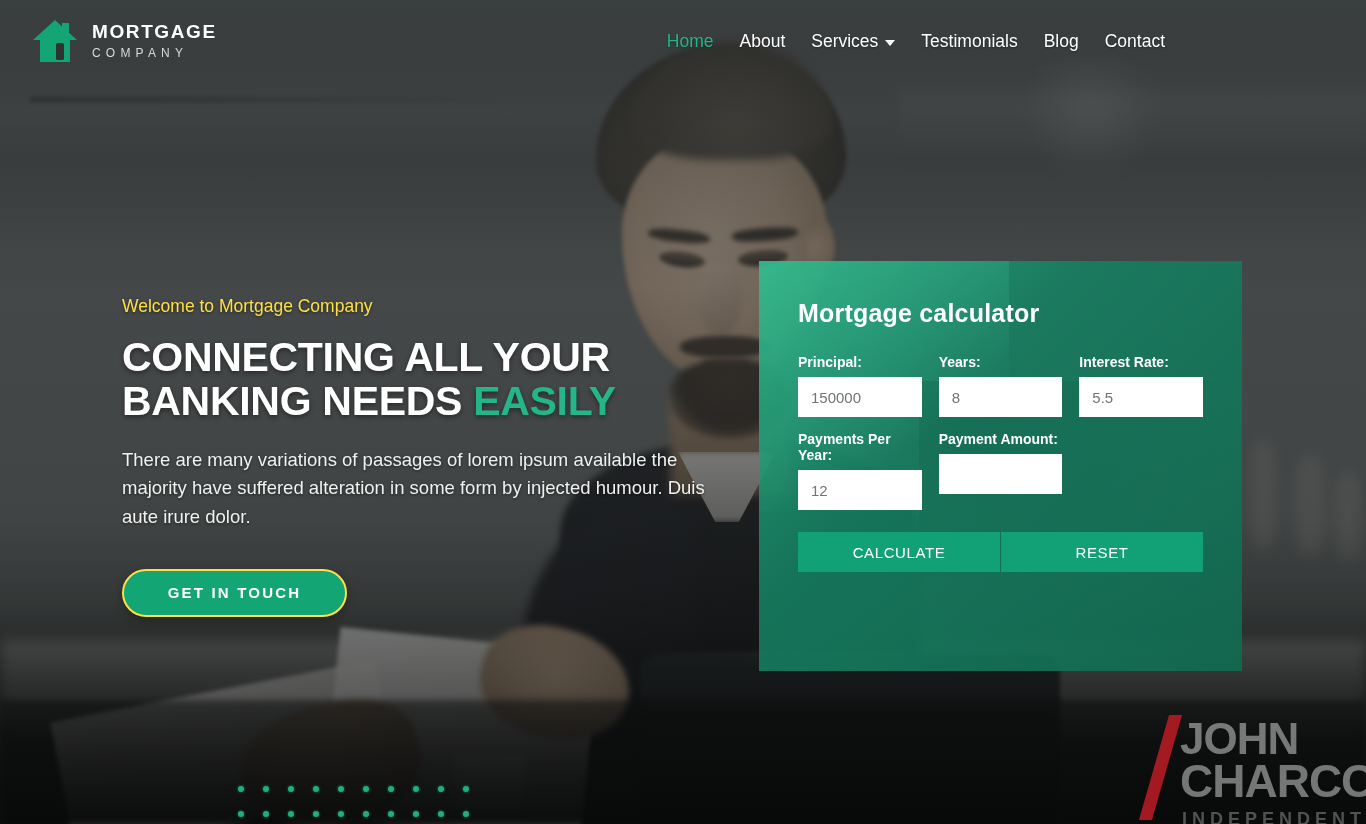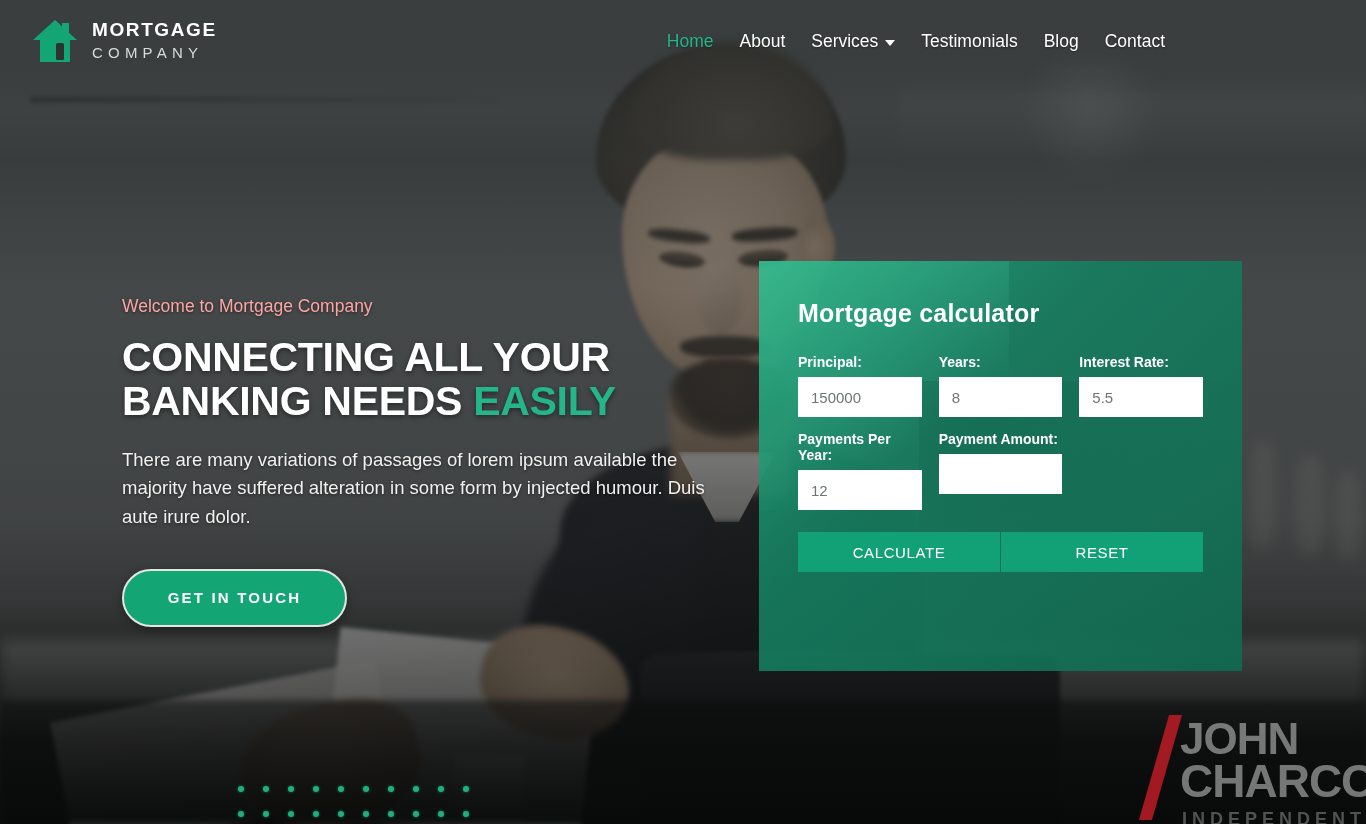--- a/index.html
+++ b/index.html
@@ -235,21 +235,21 @@
     display: flex; align-items: center; gap: 14px;
     margin-left: 32px; cursor: pointer;
   }
   .logo-mark { width: 46px; height: 48px; position: relative; }
   .logo-text { line-height: 1; padding-bottom: 2px; }
   .logo-title {
     font-size: 19px; font-weight: bold; color: #ffffff;
     letter-spacing: 1.6px;
   }
   .logo-sub {
-    font-size: 15px; color: #d9dbdb; letter-spacing: 5.2px;
+    font-size: 12px; color: #d9dbdb; letter-spacing: 5.2px;
     margin-top: 6px;
   }
 
   .nav {
     margin-left: auto; margin-right: 36px;
     display: flex; align-items: center; gap: 26px;
   }
   .nav-item {
     position: relative;
     font-size: 17.5px; color: #ffffff; cursor: pointer;
@@ -261,38 +261,38 @@
     width: 0; height: 0;
     border-left: 5px solid transparent;
     border-right: 5px solid transparent;
     border-top: 6px solid #ffffff;
     margin-top: 3px;
   }
 
   
   .hero { position: absolute; left: 122px; top: 296px; width: 640px; z-index: 20; }
   .hero-eyebrow {
-    font-size: 17.5px; color: #fca5a5; margin-bottom: 18px;
+    font-size: 17.5px; color: #fde047; margin-bottom: 18px;
     text-shadow: 0 1px 3px rgba(0,0,0,0.5);
   }
   .hero-title {
     font-size: 41px; font-weight: bold; color: #ffffff;
     line-height: 1.08; letter-spacing: -0.3px;
     text-shadow: 0 2px 5px rgba(0,0,0,0.45);
   }
   .hero-title .accent { color: #24b589; margin-top: 32px; }
   .hero-desc {
     margin-top: 22px; font-size: 18.5px; color: #f0f1f1;
     line-height: 1.54; max-width: 620px;
     text-shadow: 0 1px 3px rgba(0,0,0,0.5);
   }
   .hero-btn {
     margin-top: 38px; display: inline-flex; align-items: center; justify-content: center;
-    width: 225px; height: 58px; border-radius: 34px;
-    background: #14a575; border: 2px solid #e5e5e5;
+    width: 225px; height: 48px; border-radius: 34px;
+    background: #14a575; border: 2px solid #fde047;
     color: #ffffff; font-size: 15px; font-weight: bold;
     letter-spacing: 2.2px; cursor: pointer;
     box-shadow: 0 3px 10px rgba(0,0,0,0.3);
   }
 
   
   .calc {
     position: absolute; left: 759px; top: 261px; width: 483px; height: 410px;
     background:
       linear-gradient(135deg, rgba(35,175,130,0.88) 0%, rgba(22,126,96,0.90) 38%, rgba(16,106,80,0.92) 100%);

